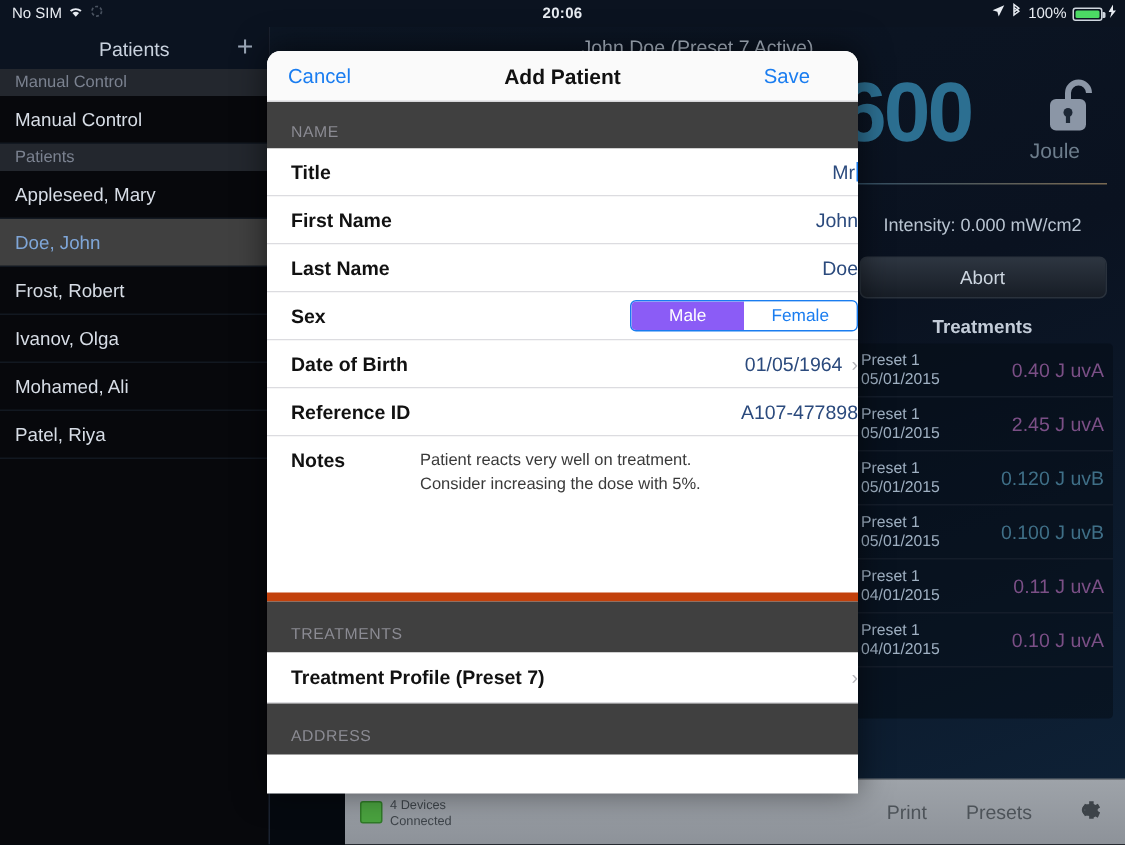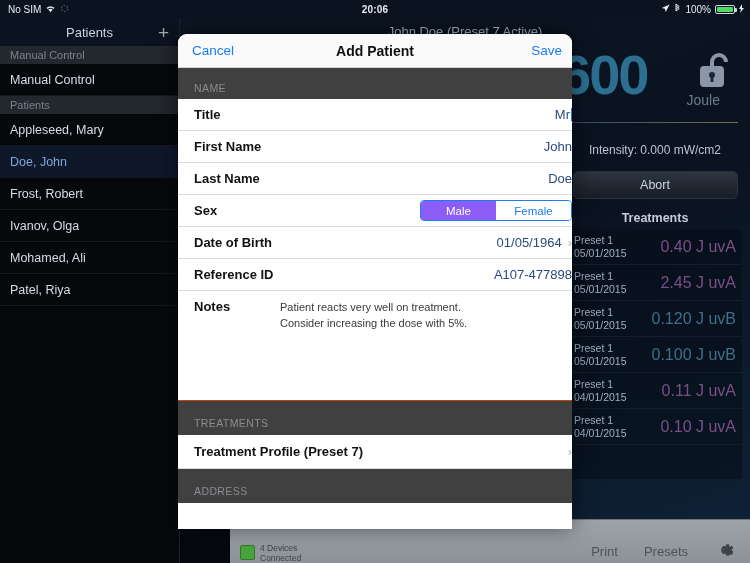--- a/index.html
+++ b/index.html
@@ -45,21 +45,21 @@
     color:#9aa6b6; font-size:19px; line-height:1; font-weight:300;
   }
   .grp {
     height:18px; background:#23272e; color:#7b8290;
     font-size:11px; display:flex; align-items:center; padding-left:10px;
   }
   .prow {
     height:32px; display:flex; align-items:center; padding-left:10px;
     color:#d7dde6; font-size:12.5px; border-bottom:1px solid #121821;
   }
-  .prow.sel { background:#0f172a; color:#7fa6d8;text-align:center; }
+  .prow.sel { background:#404040; color:#7fa6d8;text-align:center; }
 
   
   .main { position:absolute; left:180px; top:18px; right:0; bottom:34px;
           background:linear-gradient(160deg,#0c1624 0%,#0a1220 45%,#0e2136 100%); }
   .main-title { text-align:center; color:#aeb9c7; font-size:13px; padding-top:6px; }
 
   
   .rightcol { position:absolute; right:0; top:22px; width:190px; bottom:0; padding:0 8px; }
   .joule-wrap { position:relative; height:95px; }
   .joule-num {
@@ -74,50 +74,50 @@
   .abort {
     margin:14px auto 0; width:165px; height:28px; border-radius:5px;
     background:linear-gradient(#2d3540,#171d26); border:1px solid #2a323d;
     color:#cdd6e0; font-size:12.5px; display:flex; align-items:center; justify-content:center;
   }
   .tr-title { text-align:center; color:#c3ccd8; font-size:12.5px; font-weight:bold; padding:12px 0 4px; }
   .tr-list { background:rgba(6,12,22,.55); border-radius:3px; height:250px; overflow:hidden; }
   .tr-row { height:36px; display:flex; align-items:center; justify-content:space-between;
             padding:0 6px; border-bottom:1px solid #141d2a; font-size:10.5px; }
   .tr-left { color:#9fb0c2; line-height:1.15; }
-  .tr-val { font-size:16px; }
+  .tr-val { font-size:13px; }
   .uva { color:#7b4f86; }
   .uvb { color:#3f6f87; }
   .tr-total { display:flex; justify-content:space-between; padding:4px 6px; font-size:11.5px; font-weight:bold; }
 
   
   .toolbar {
     position:absolute; left:230px; right:0; bottom:0; height:44px;
     background:linear-gradient(#9ea3a9,#8d9299); border-top:1px solid #6f747a;
-    display:flex; align-items:flex-end; color:#3d4349; font-size:11px;
+    display:flex; align-items:center; color:#3d4349; font-size:11px;
   }
   .tb-dev { display:flex; align-items:center; gap:5px; margin-left:10px; }
   .dev-sq { width:15px; height:15px; border-radius:2px; background:#4aa23f; border:1px solid #2f7a27; }
   .tb-dev span { line-height:1.2; font-size:8.5px; }
   .tb-right { margin-left:auto; display:flex; align-items:center; gap:26px; margin-right:14px; }
   .tb-right a { color:#4d5359; font-size:13px; }
 
   
   .modal {
     position:absolute; left:178px; top:34px; width:394px; height:495px;
     background:#ffffff; border-radius:9px 9px 0 0; overflow:hidden;
     box-shadow:0 -2px 22px rgba(0,0,0,.55);
   }
   .m-head {
     height:34px; background:#fafafa; border-bottom:1px solid #d6d6d9;
     display:flex; align-items:center; justify-content:center; position:relative;
   }
   .m-title { font-size:14px; font-weight:bold; color:#111; }
   .m-cancel { position:absolute; left:14px; color:#1a7df0; font-size:13.5px; }
-  .m-save { position:absolute; right:10px; color:#1a7df0; font-size:13.5px; }
+  .m-save { position:absolute; right:32px; color:#1a7df0; font-size:13.5px; }
 
   .sec-hd { background:#404040; color:#8b8b93; font-size:10.5px;
             padding:14px 0 5px 16px; letter-spacing:.4px; }
   .sec-hd.tall { padding-top:16px; padding-bottom:6px; }
   .row {
     background:#fff; height:32px; display:flex; align-items:center;
     padding:0 0 0 16px; border-bottom:1px solid #dcdce0;
   }
   .row .lbl { font-size:13px; font-weight:bold; color:#111; }
   .row .val { margin-left:auto; font-size:13px; color:#2b4a7d; }
@@ -125,21 +125,21 @@
   .cursor { display:inline-block; width:1px; height:13px; background:#1a7df0;
             vertical-align:-2px; margin-left:1px; }
 
   .seg { margin-left:auto; display:flex; width:152px; height:21px;
          border:1px solid #1a7df0; border-radius:4px; overflow:hidden; }
   .seg div { flex:1; display:flex; align-items:center; justify-content:center; font-size:11.5px; }
   .seg .on { background:#8b5cf6; color:#fff; }
   .seg .off { background:#fff; color:#1a7df0; }
 
   .notes-row { background:#fff; display:flex; padding:8px 14px 10px 16px;
-               border-bottom:1px solid #c2410c; min-height:110px; }
+               border-bottom:6px solid #c2410c; min-height:110px; }
   .notes-row .lbl { font-size:13px; font-weight:bold; color:#111; width:86px; flex:none; }
   .notes-txt { font-size:11px; color:#3a3a3a; line-height:1.45; padding-top:1px; }
 
   .row.link .lbl { font-size:13px; }
   .row.link { height:34px; }
 </style>
 </head>
 <body>
 
 <div id="app">

